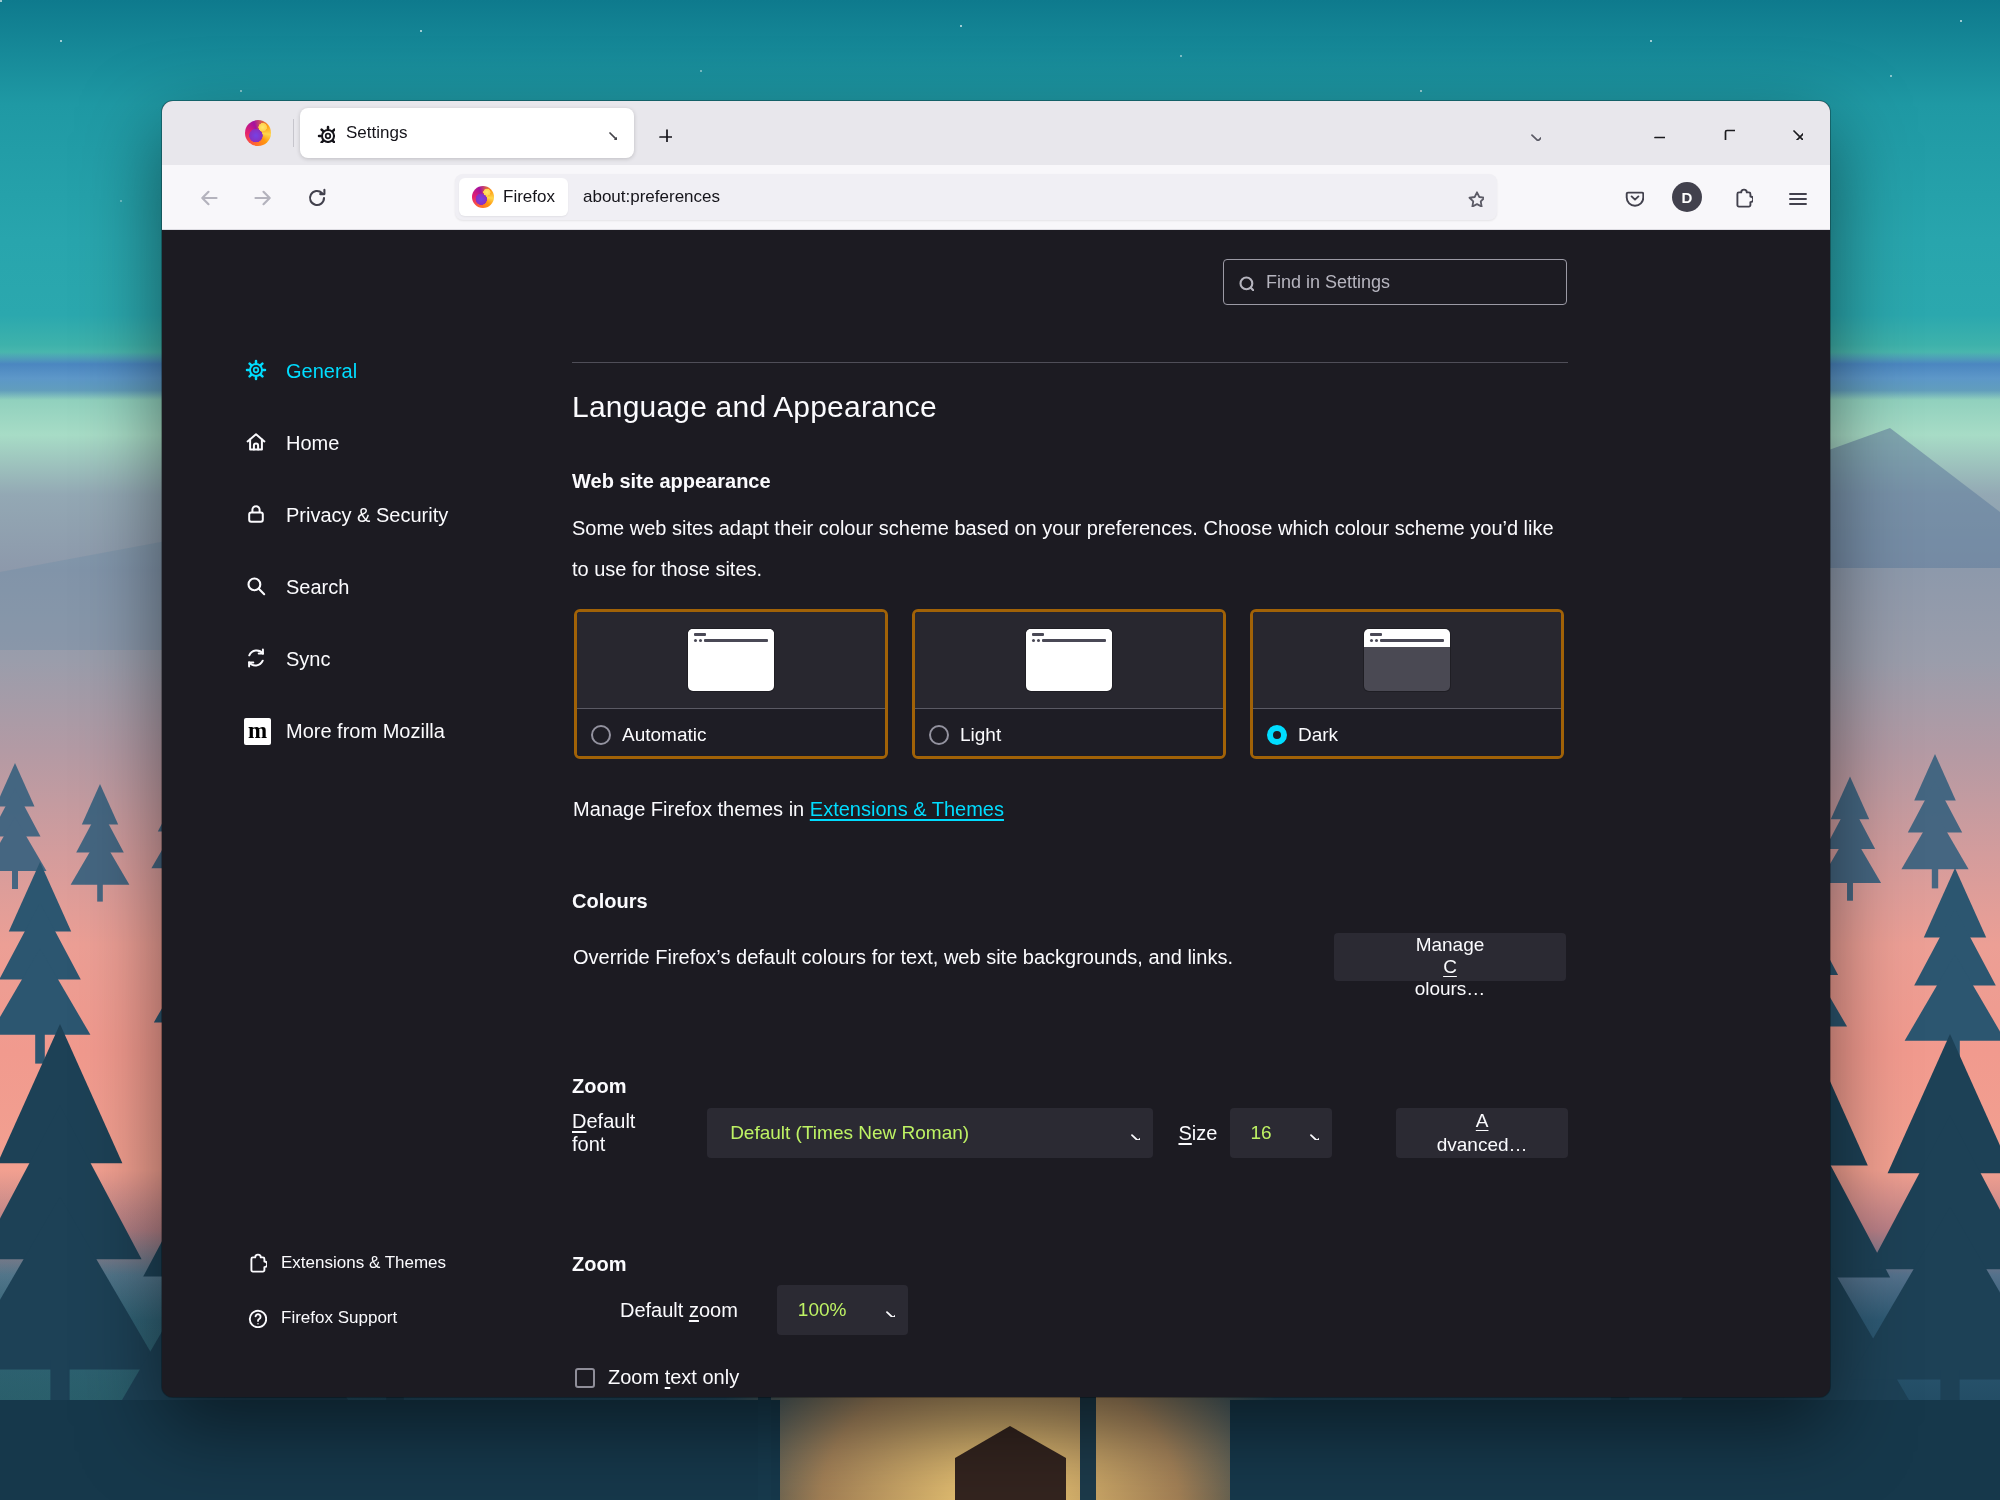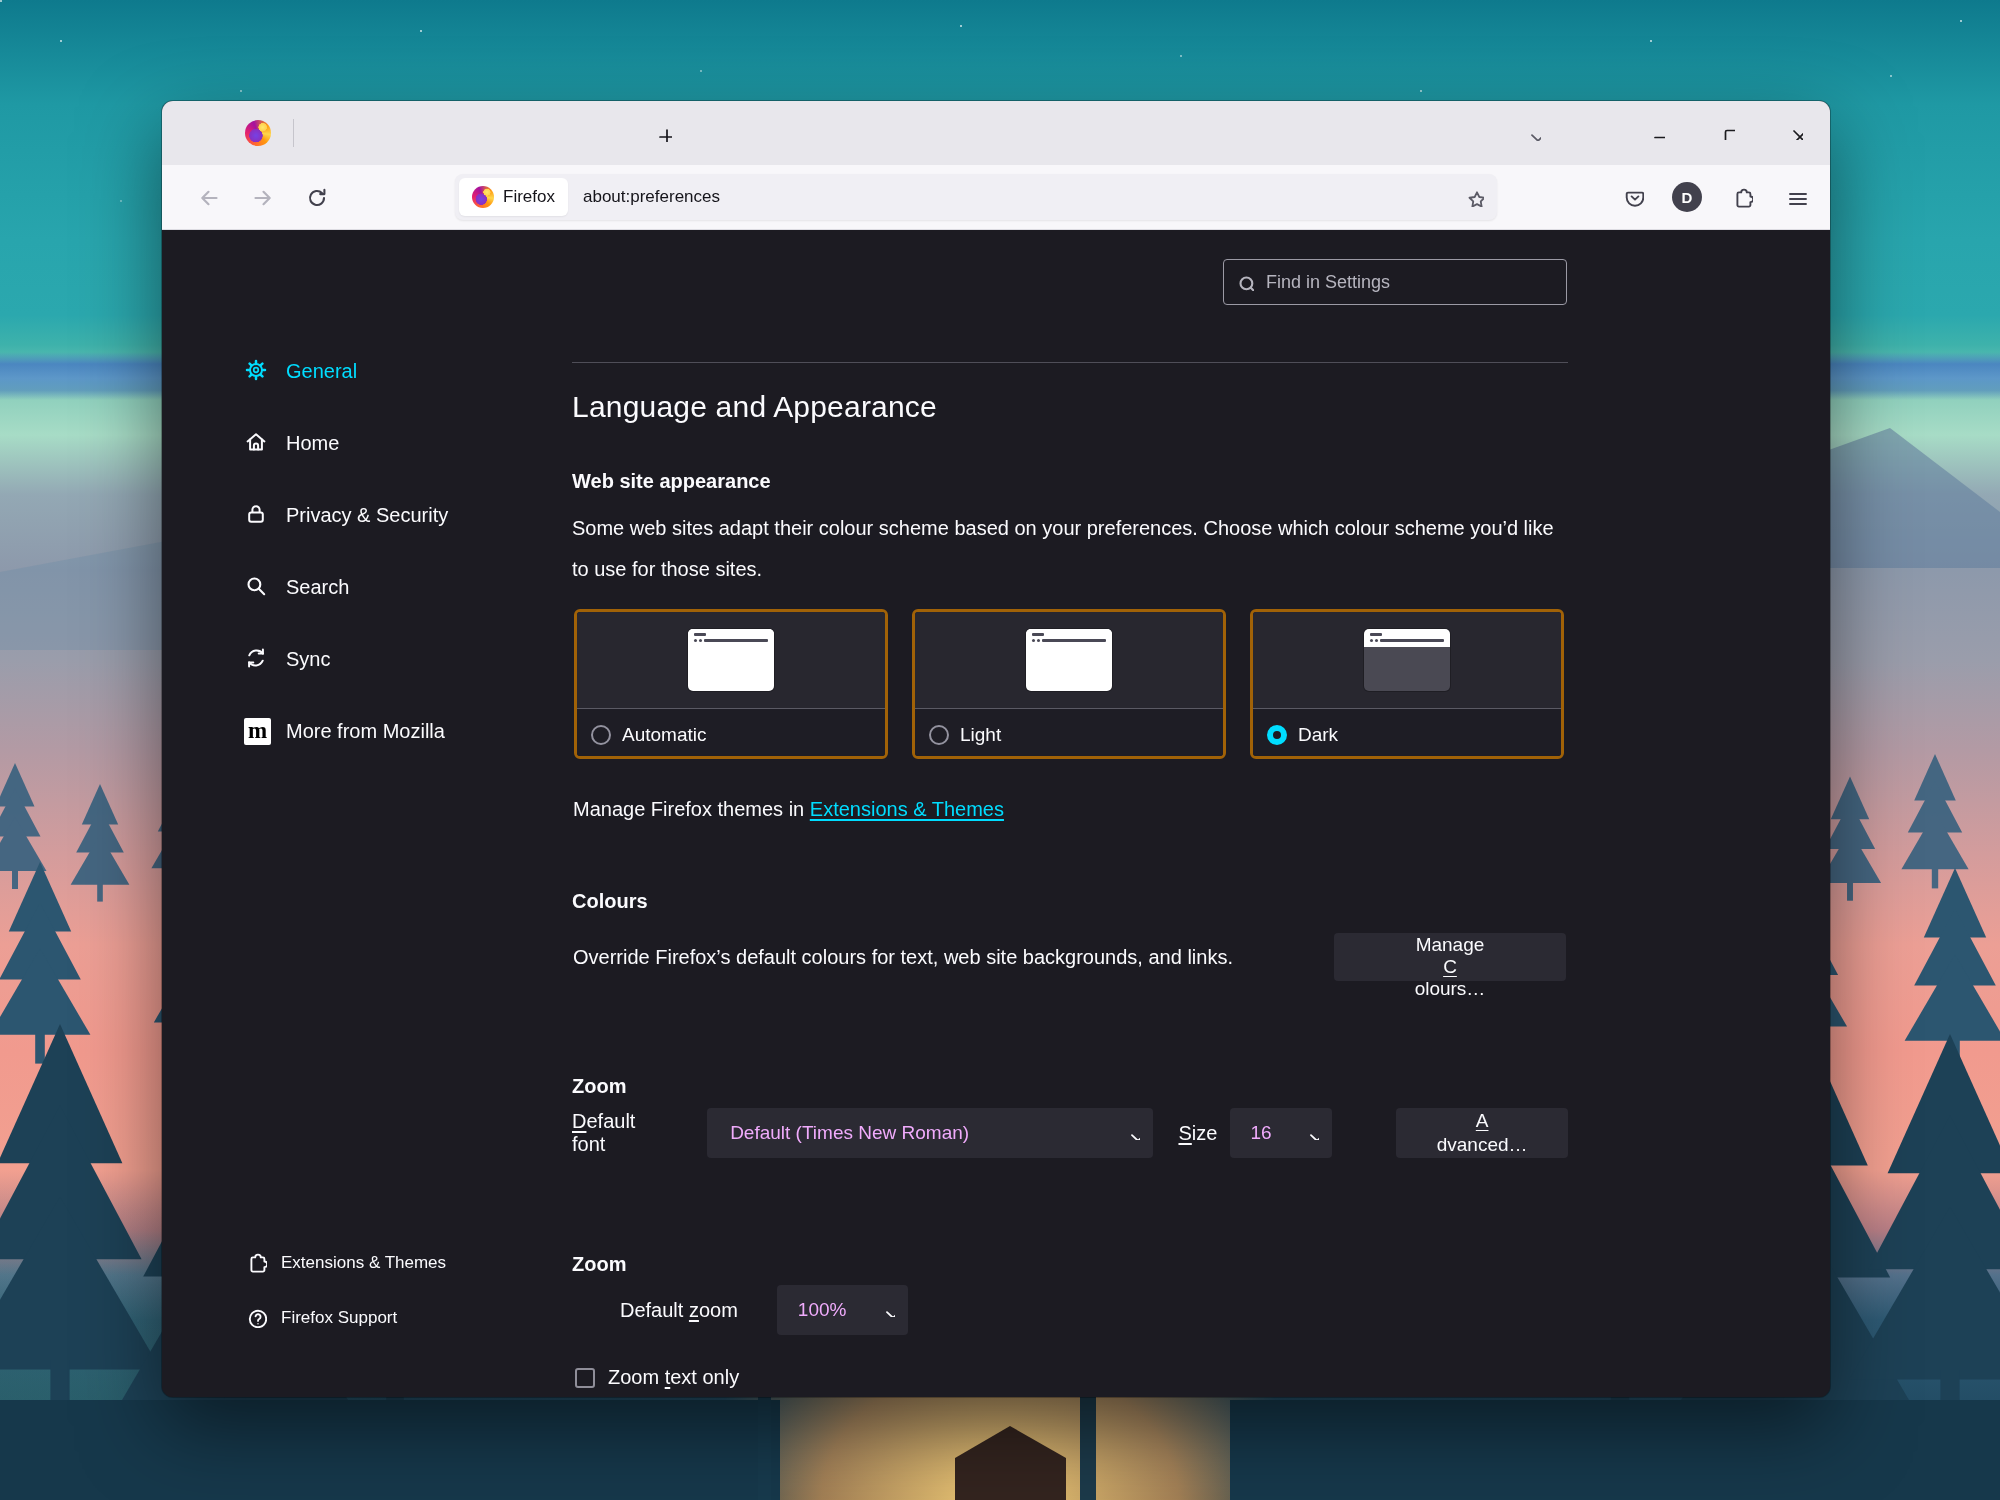--- a/index.html
+++ b/index.html
@@ -136,21 +136,21 @@
   .sec-col-h{position:absolute;left:0;top:660px;}
   .col-desc{position:absolute;left:1px;top:703px;height:48px;line-height:48px;font-size:20px;}
   .btn{background:#2b2a33;border:none;border-radius:4px;color:#fbfbfe;font-size:19px;
     font-family:"Liberation Sans",sans-serif;display:grid;place-items:center;box-sizing:border-box;}
   .btn u,.lbl u{text-decoration:underline;text-underline-offset:3px;}
   .btn-managecol{position:absolute;right:2px;top:703px;width:232px;height:48px;}
   .sec-fonts-h{position:absolute;left:0;top:845px;}
   .fonts-row{position:absolute;left:0;top:878px;height:50px;display:flex;align-items:center;}
   .lbl{font-size:20px;}
   .dd{position:relative;background:#2b2a33;border-radius:4px;height:50px;display:flex;
-    align-items:center;box-sizing:border-box;color:#f0abfc;font-size:19px;}
+    align-items:center;box-sizing:border-box;color:#bef264;font-size:19px;}
   .dd .chev{position:absolute;right:13px;width:14px;height:14px;color:#fbfbfe;}
   .dd-font{width:447px;margin-left:33px;padding-left:23px;}
   .lbl-size{margin-left:25px;}
   .dd-size{width:102px;margin-left:13px;padding-left:20px;text-align:center;}
   .btn-advanced{width:172px;height:50px;margin-left:64px;}
   .sec-zoom-h{position:absolute;left:0;top:1023px;}
   .zoom-row{position:absolute;left:0;top:1055px;height:50px;display:flex;align-items:center;margin-left:48px;}
   .dd-zoom{width:131px;margin-left:39px;padding-left:21px;}
   .check-row{position:absolute;left:3px;top:1136px;display:flex;align-items:center;gap:13px;}
   .checkbox{width:20px;height:20px;box-sizing:border-box;border:2px solid #8f8e99;border-radius:3px;background:transparent;}
@@ -305,20 +305,31 @@
     <rect x="746" y="520" width="36" height="6" fill="#173a4d"></rect>
     <rect x="1080" y="560" width="16" height="240" fill="#1c3a4a"></rect>
     <polygon points="955,800 955,758 1010,726 1066,758 1066,800" fill="#33241f"></polygon>
   </svg>
 
   <div class="window">
 
     <div class="tabbar">
       <span class="fxlogo app-logo"></span>
       <div class="tab-sep"></div>
+      <div class="tab">
+        <svg class="gear">
+            <use href="#i-gear"></use>
+          </svg>
+        <span class="tab-title">Settings</span>
+        <span class="tab-close">
+          <svg>
+              <use href="#i-close"></use>
+            </svg>
+        </span>
+      </div>
       <span class="newtab">
         <svg>
             <use href="#i-plus"></use>
           </svg>
       </span>
       <span class="tabsmenu">
         <svg>
             <use href="#i-chevron"></use>
           </svg>
       </span>

